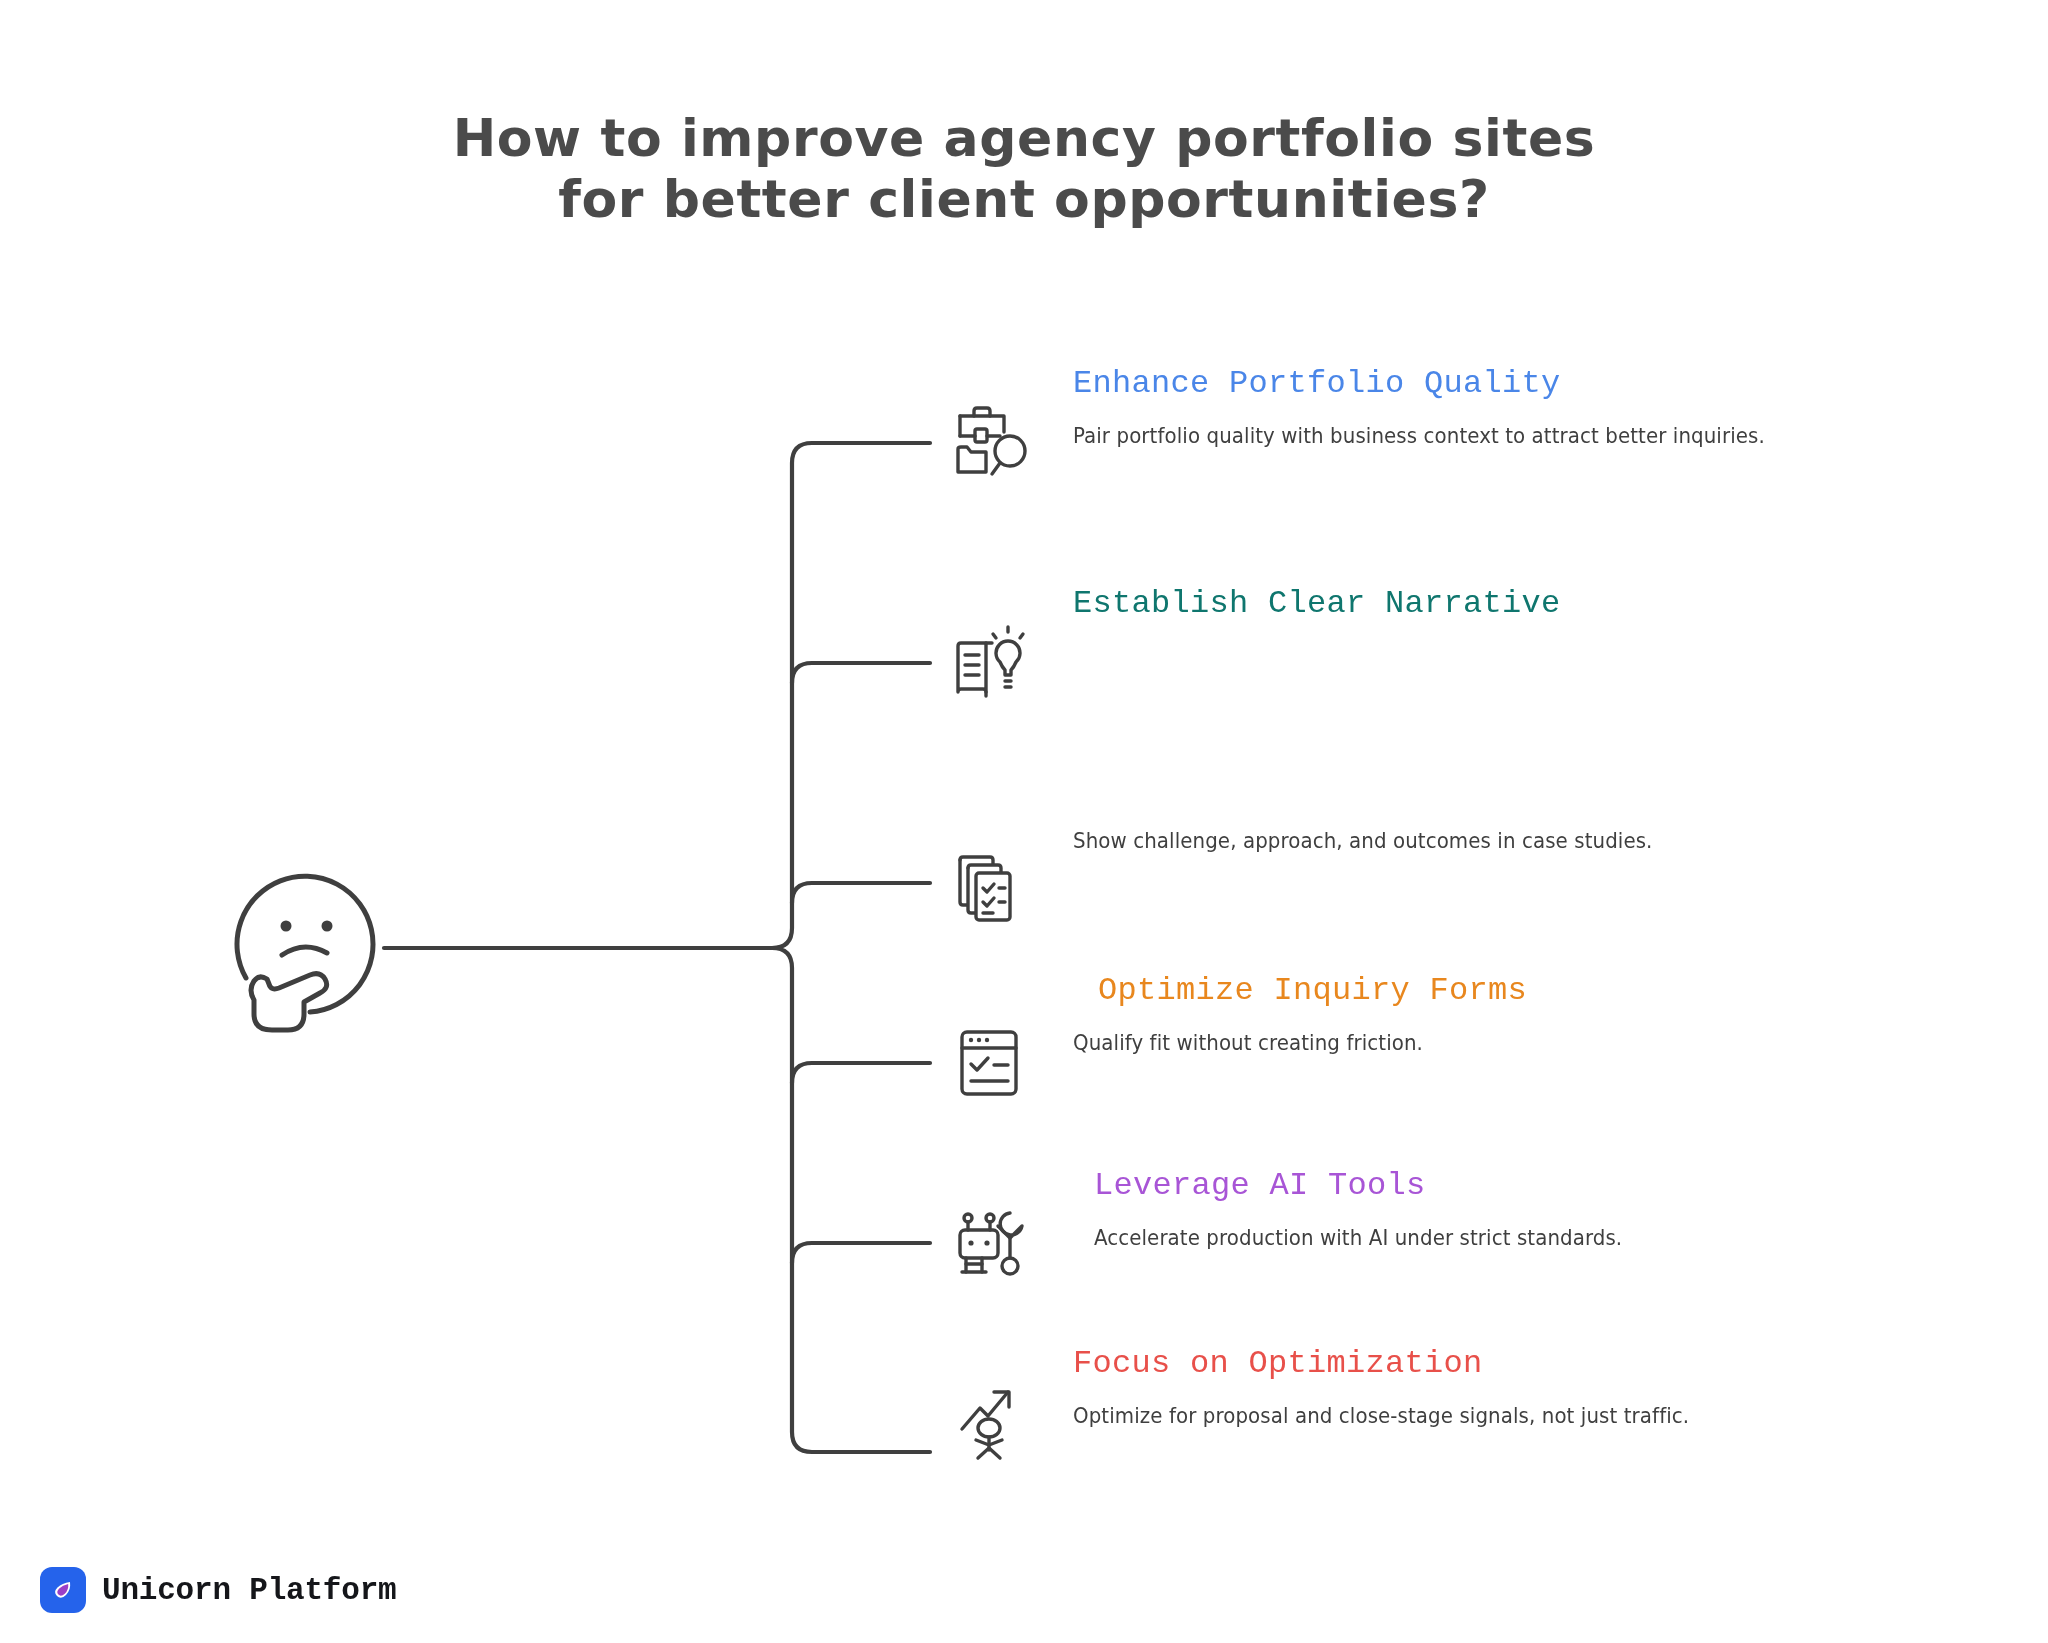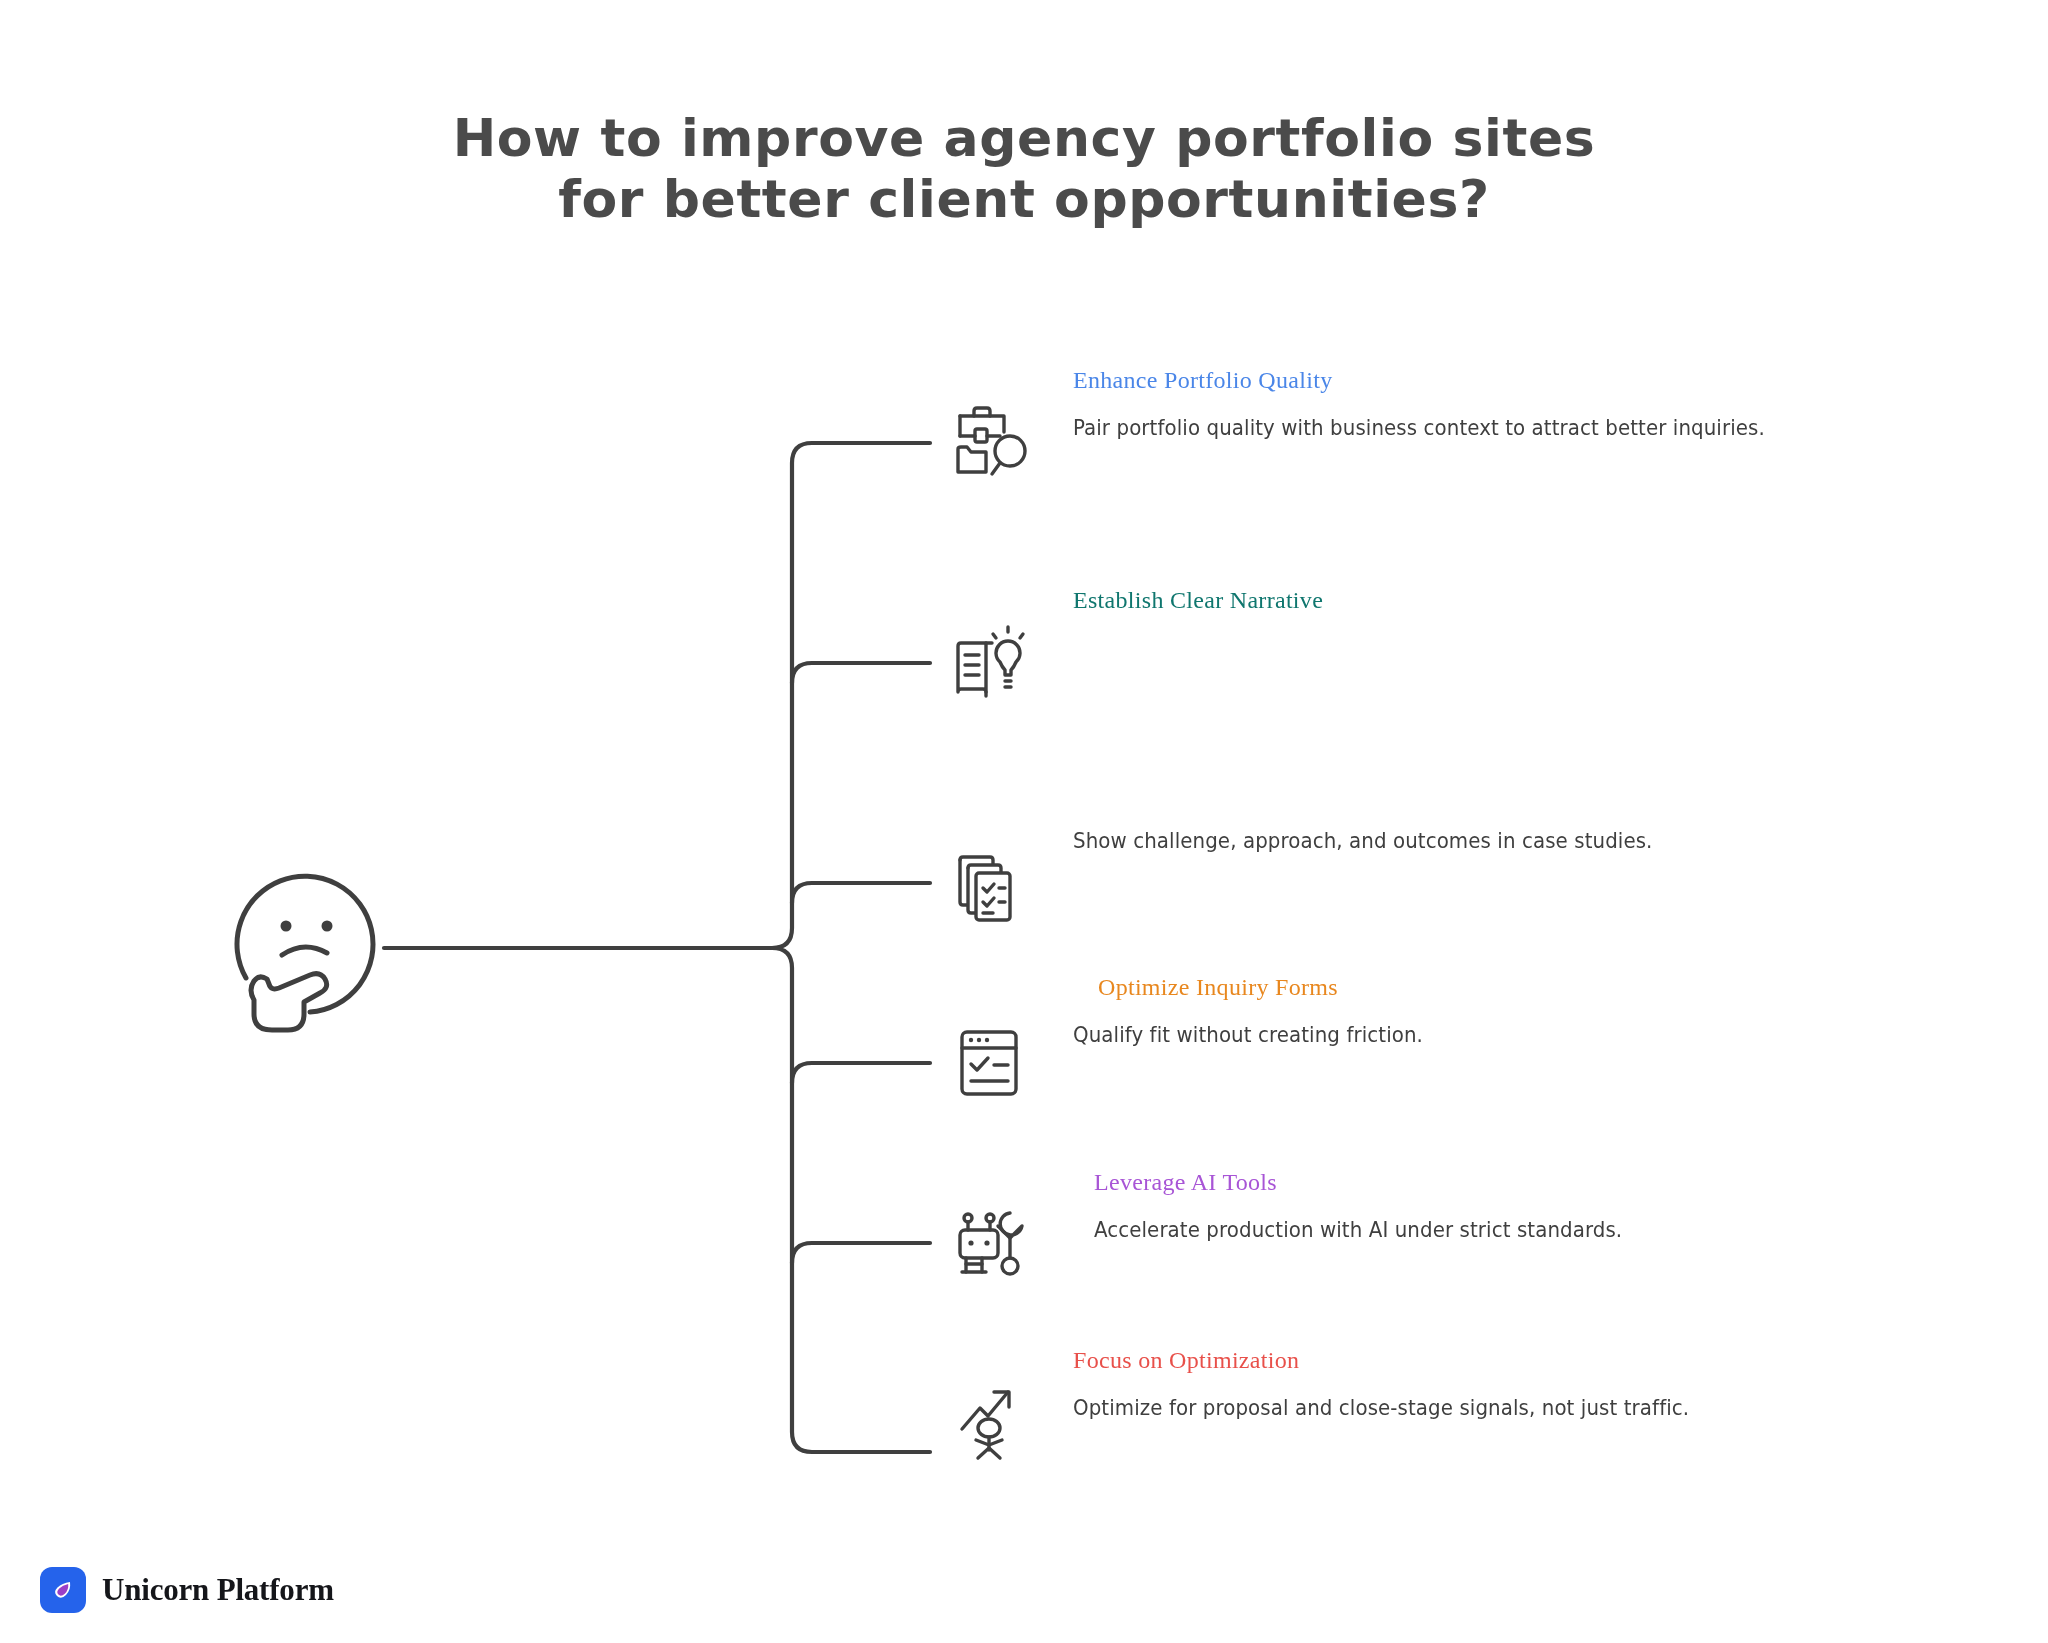--- a/index.html
+++ b/index.html
@@ -67,23 +67,23 @@
     position: absolute;
     width: 82px;
     height: 82px;
   }
   .branch-text {
     position: absolute;
     left: 1073px;
     width: 925px;
   }
   .branch-heading {
-    font-family: Liberation Serif, serif;
+    font-family: Liberation Mono, monospace;
     font-weight: 400;
-    font-size: 24px;
+    font-size: 32px;
     line-height: 1.0;
     letter-spacing: 0.3px;
     white-space: nowrap;
   }
   .branch-desc {
     font-family: "DejaVu Sans Condensed", "DejaVu Sans", sans-serif;
     font-size: 22px;
     line-height: 1.34;
     color: #3f3f3f;
     margin-top: 21px;
@@ -102,21 +102,21 @@
   #brand-mark {
     width: 46px;
     height: 46px;
     border-radius: 12px;
     background: #2563eb;
     display: flex;
     align-items: center;
     justify-content: center;
   }
   #brand-name {
-    font-family: Liberation Serif, serif;
+    font-family: Liberation Mono, monospace;
     font-weight: 700;
     font-size: 31px;
     color: #15161a;
     letter-spacing: -0.2px;
   }
 </style>
 </head>
 <body>
 
 <div id="canvas">

